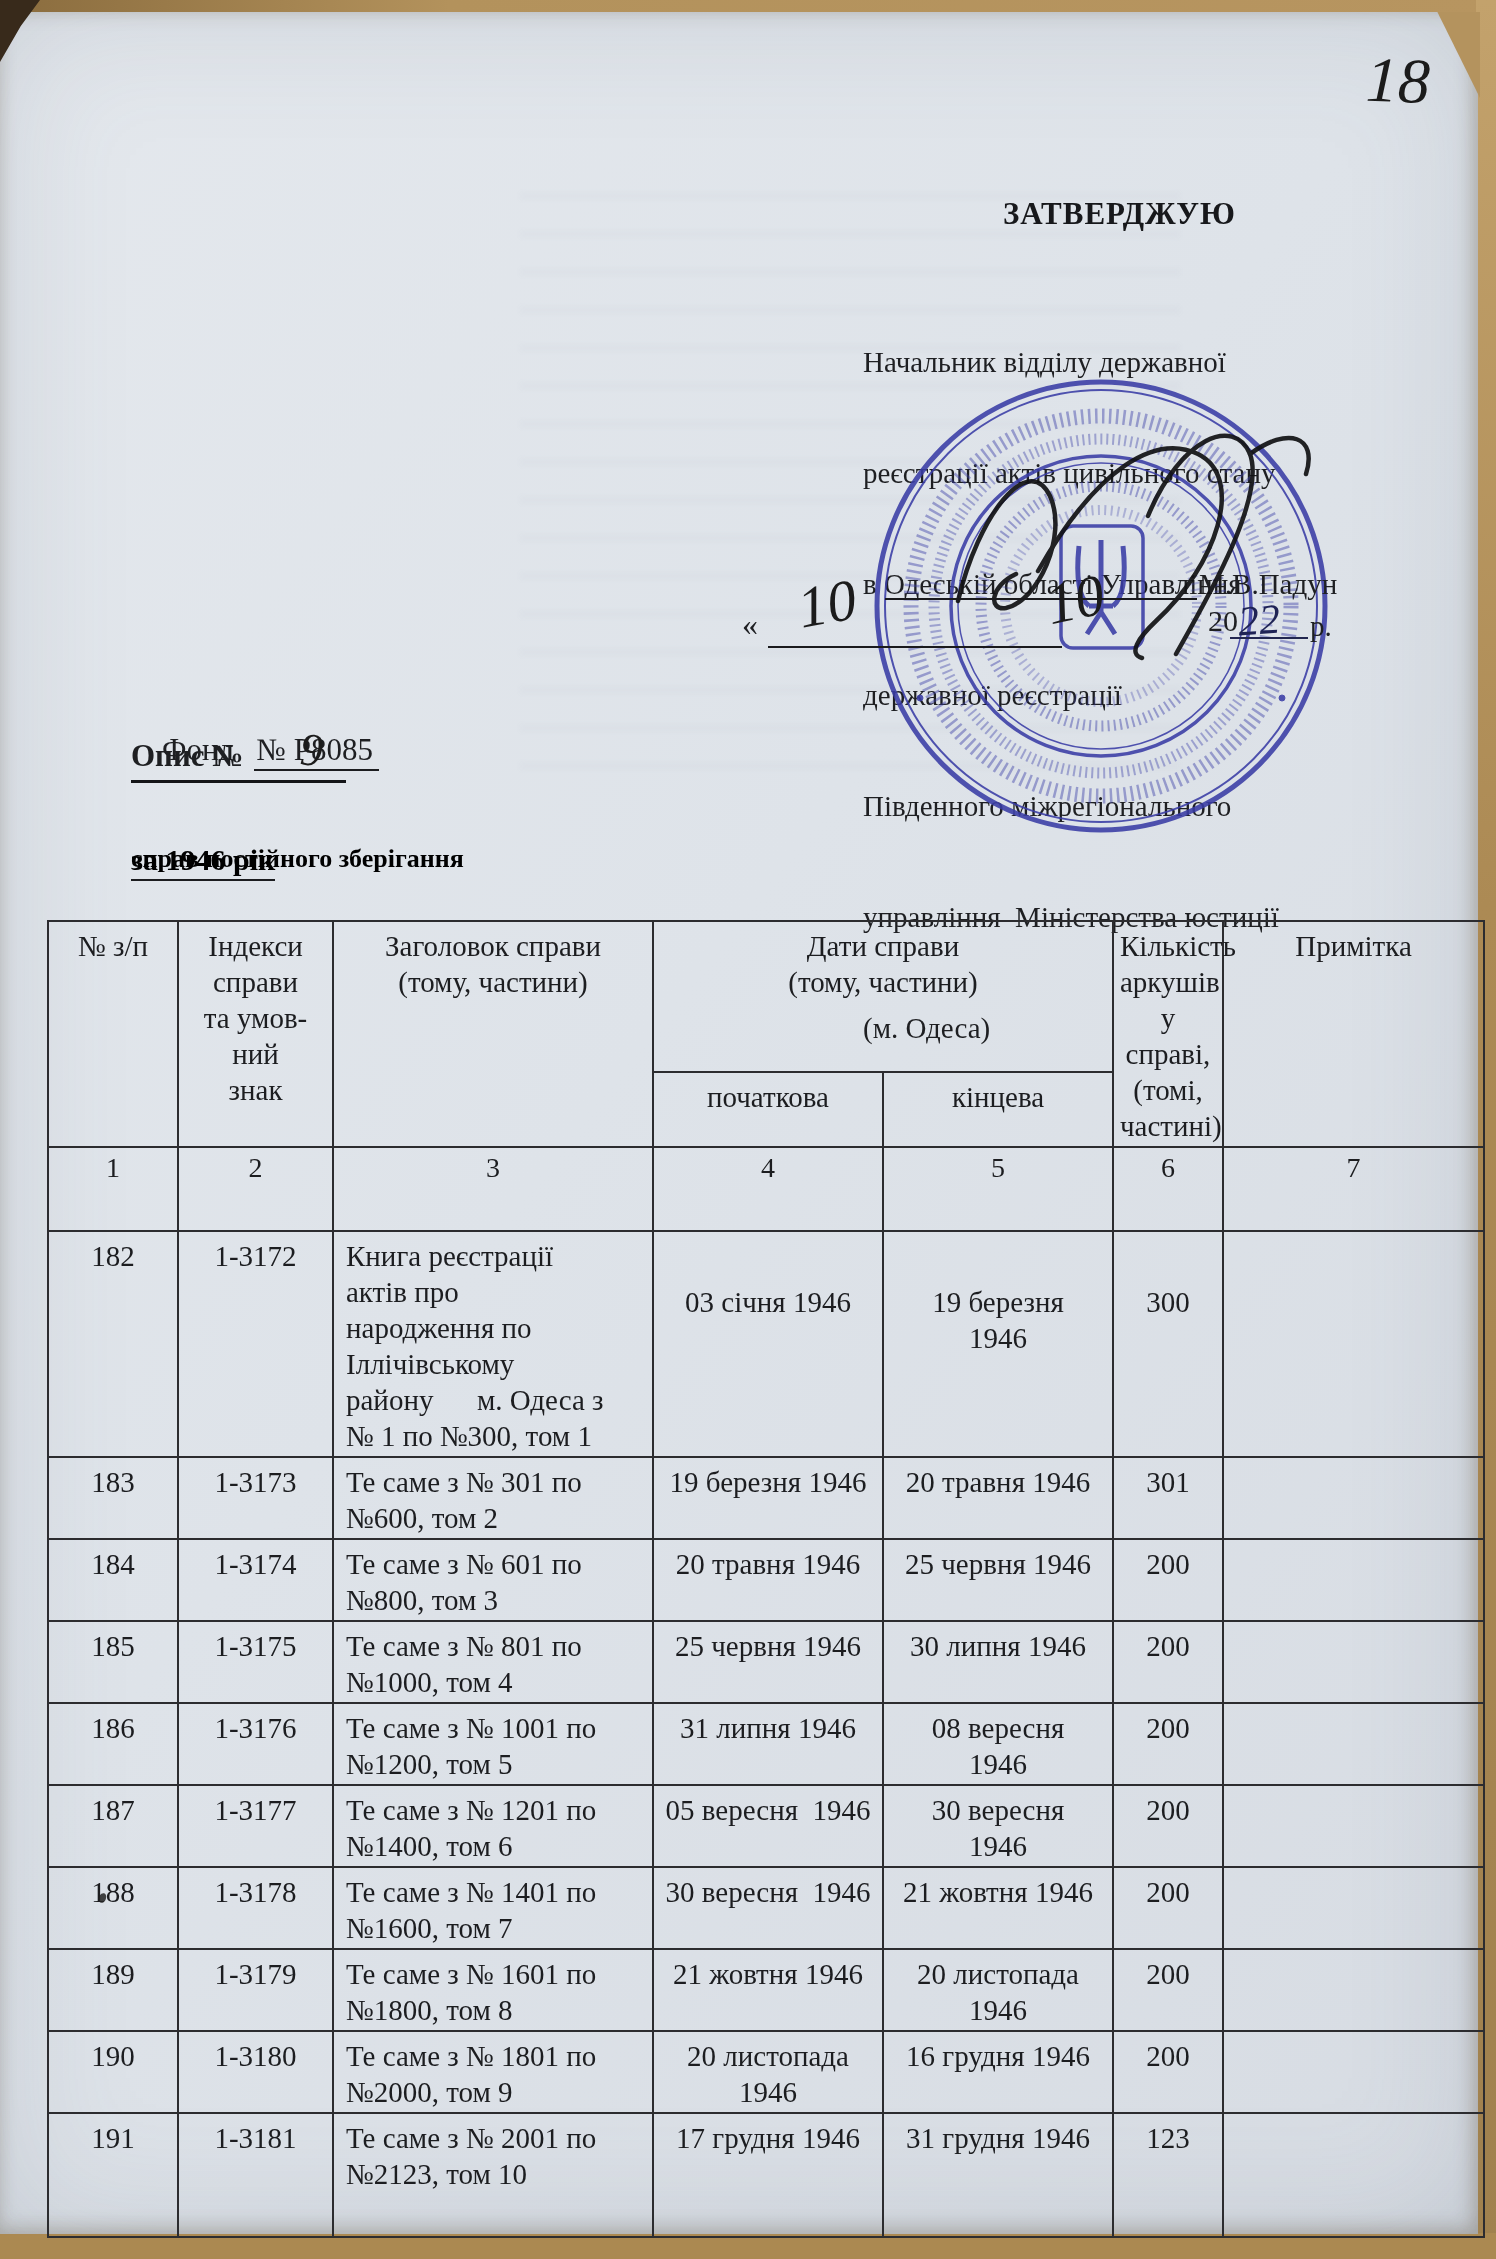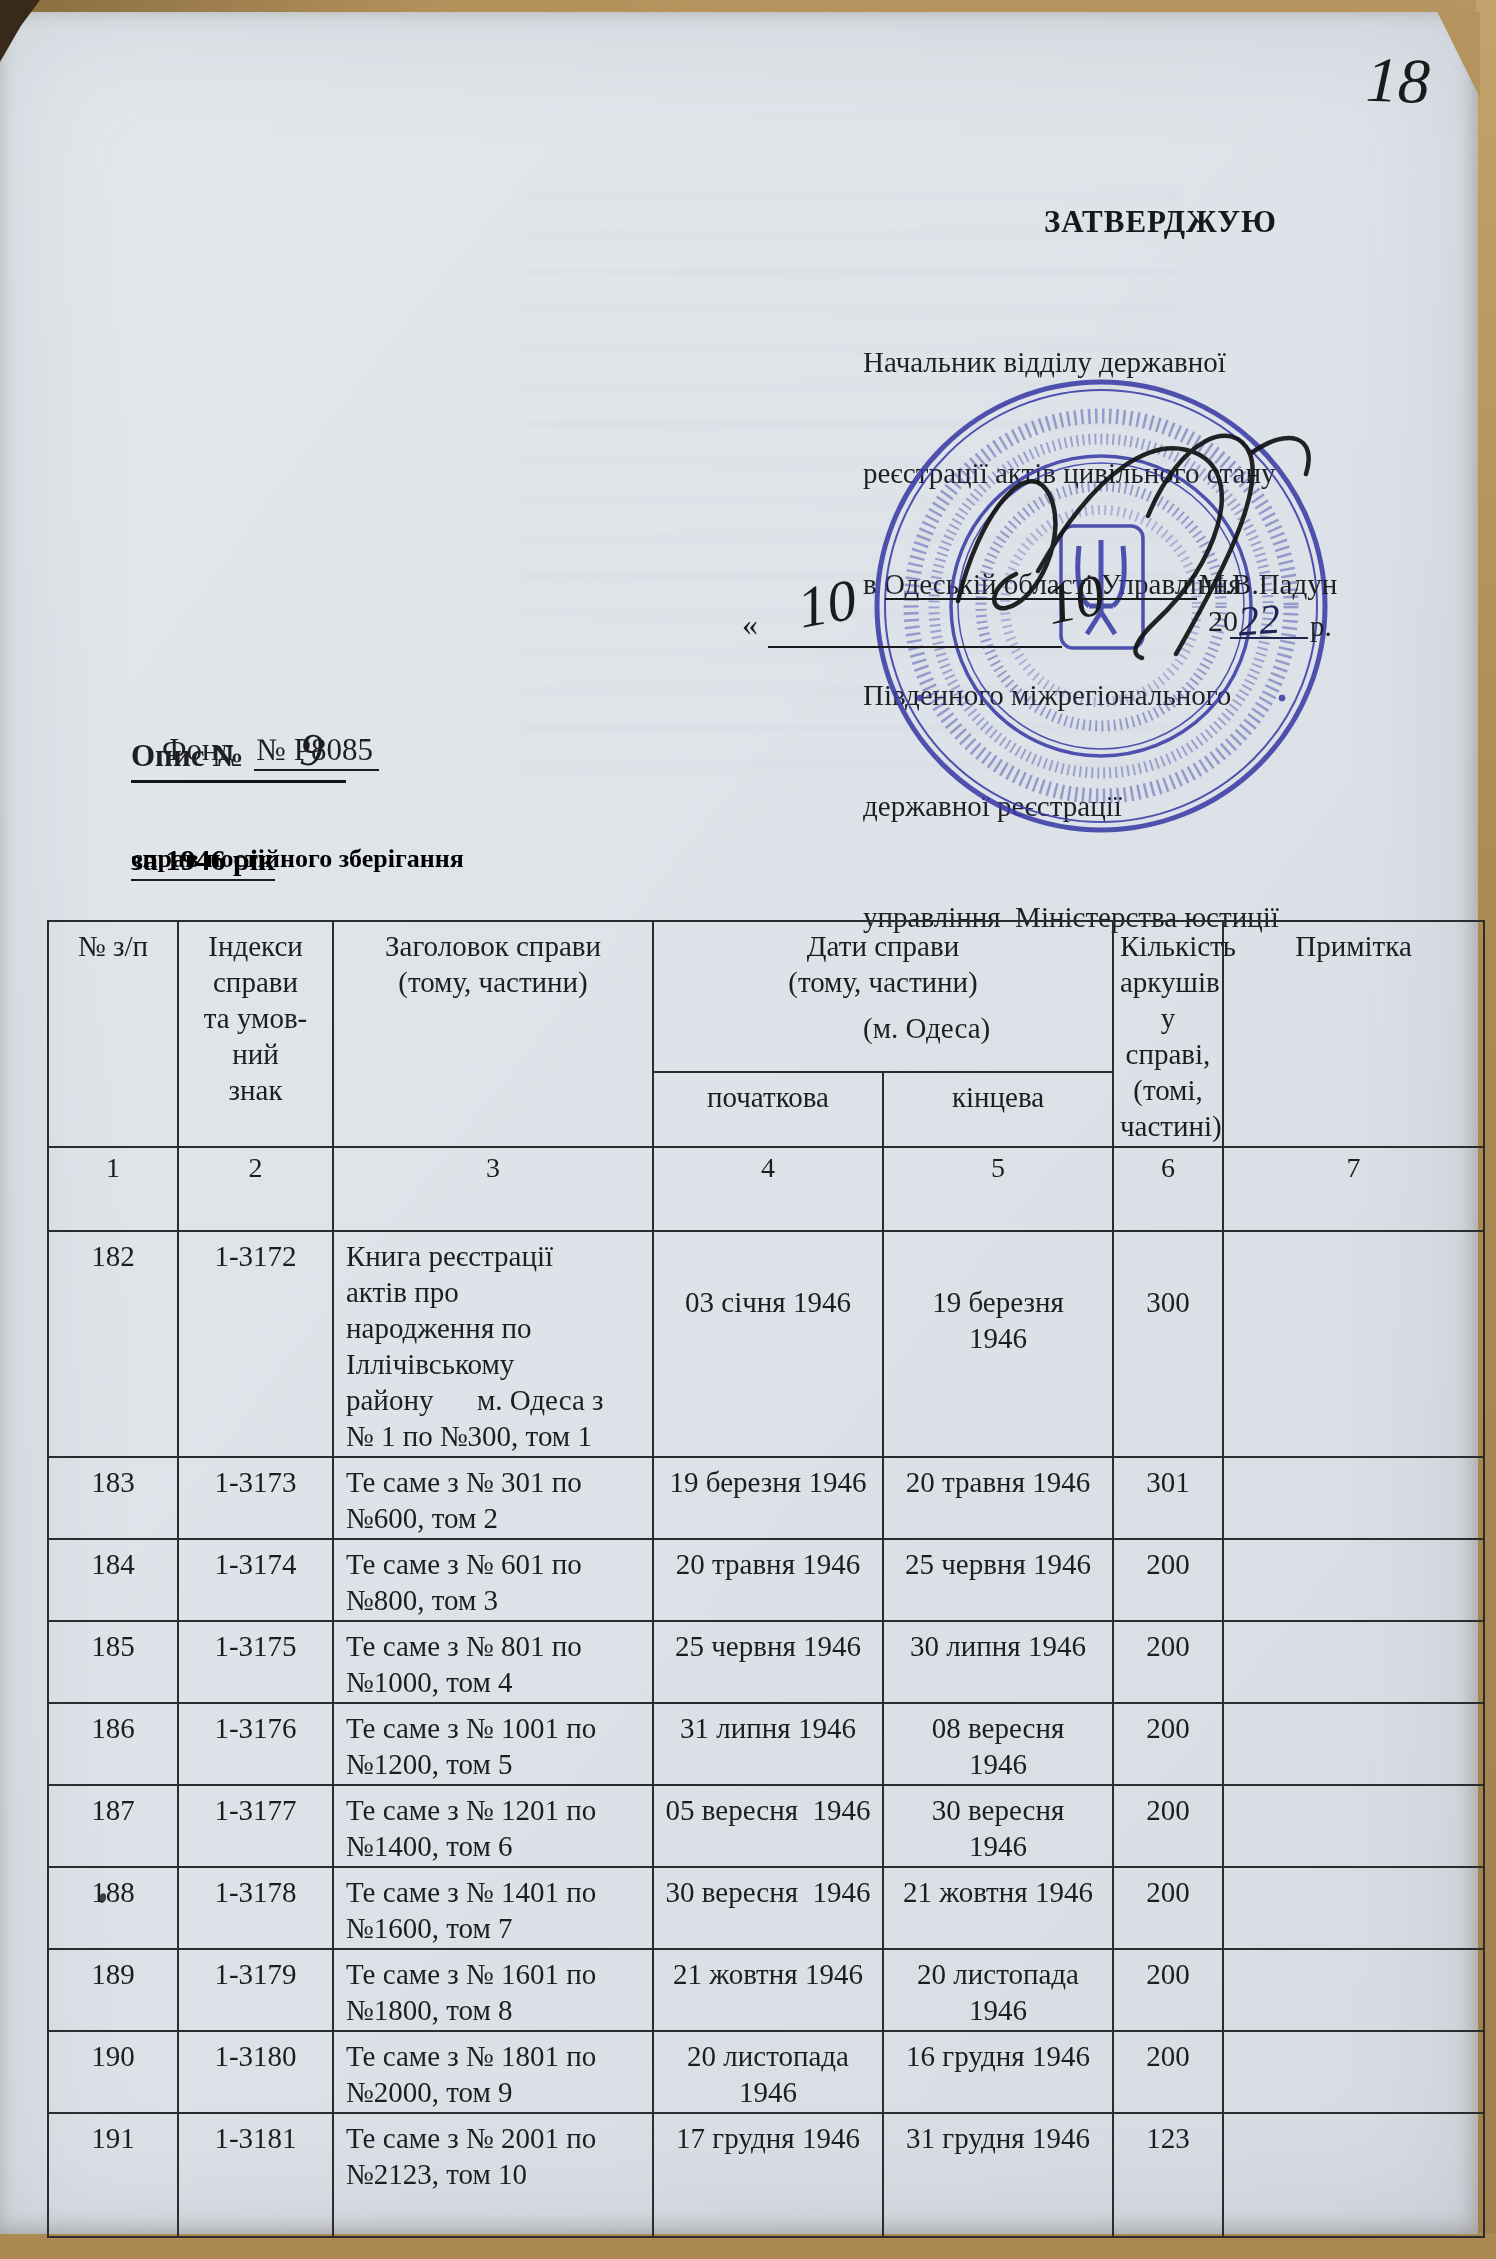--- a/index.html
+++ b/index.html
@@ -19,21 +19,21 @@
     box-shadow:inset 0 0 130px rgba(85,95,112,.17), inset -6px 0 18px rgba(110,95,70,.25), inset 0 -8px 18px rgba(110,95,70,.2);}
   .bleed{position:absolute;left:520px;top:150px;width:660px;height:620px;opacity:.5;filter:blur(2.5px);
     background:repeating-linear-gradient(180deg,transparent 0 30px,rgba(125,135,155,.07) 30px 38px);}
 
   .abs{position:absolute;}
   .txt{color:#1e1f22;font-size:29px;line-height:37px;white-space:pre;}
   .hw{font-style:italic;color:#1b1b1b;}
 
   
   .sender{left:103px;top:198px;}
-  .approve-title{left:1044px;top:196px;font-size:31px;font-weight:bold;letter-spacing:1px;color:#17181b;margin-top:8px;}
+  .approve-title{left:1003px;top:196px;font-size:31px;font-weight:bold;letter-spacing:1px;color:#17181b;}
   .official{left:863px;top:270px;}
   .page-num{left:1366px;top:44px;font-size:64px;transform:rotate(2deg);font-weight:400;}
 
   
   .fond{left:131px;top:694px;font-size:31px;}
   .fond .num{margin-left:20px;border-bottom:2px solid #1c1d20;padding:0 6px 2px 2px;text-align:right;}
   .opys{left:131px;top:737px;font-size:31px;font-weight:bold;border-bottom:3px solid #141518;display:inline-block;width:215px;padding-bottom:6px;}
   .opys-num{left:300px;top:723px;font-size:46px;transform:rotate(3deg);}
   .desc1{left:131px;top:800px;font-size:26px;font-weight:bold;margin-top:44px;}
   .desc2{left:131px;top:843px;font-size:30px;font-weight:bold;border-bottom:2px solid #1c1d20;padding-bottom:2px;}
@@ -80,22 +80,22 @@
   <div class="corner-cut"></div>
 
   <div class="abs hw page-num">18</div>
 
 
   <div class="abs approve-title">ЗАТВЕРДЖУЮ</div>
   <div class="abs official txt">
     <div>Начальник відділу державної</div>
     <div>реєстрації актів цивільного стану</div>
     <div>в Одеській області Управління</div>
+    <div>державної реєстрації</div>
     <div>Південного міжрегіонального</div>
-    <div>державної реєстрації</div>
     <div>управління  Міністерства юстиції</div>
     <div>(м. Одеса)</div>
   </div>
 
   <svg class="abs stamp" width="490" height="480" viewBox="0 0 490 480">
     <g fill="none" stroke="#3a3da6">
       <circle cx="243" cy="238" r="224" stroke-width="5"></circle>
       <circle cx="243" cy="238" r="216" stroke-width="2"></circle>
       <circle cx="243" cy="238" r="190" stroke-width="15" stroke-opacity=".5" stroke-dasharray="2.5 4.5"></circle>
       <circle cx="243" cy="238" r="167" stroke-width="11" stroke-opacity=".45" stroke-dasharray="2 4"></circle>

